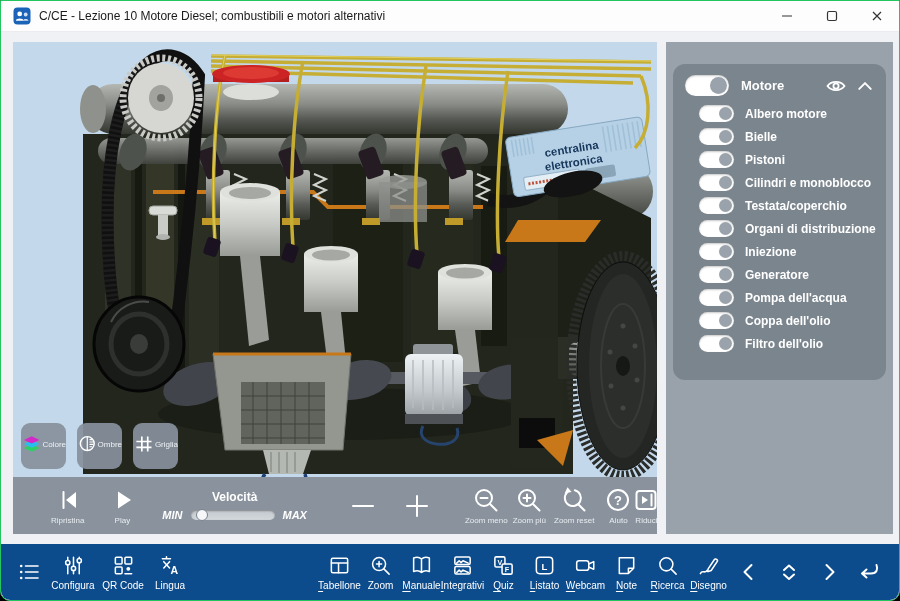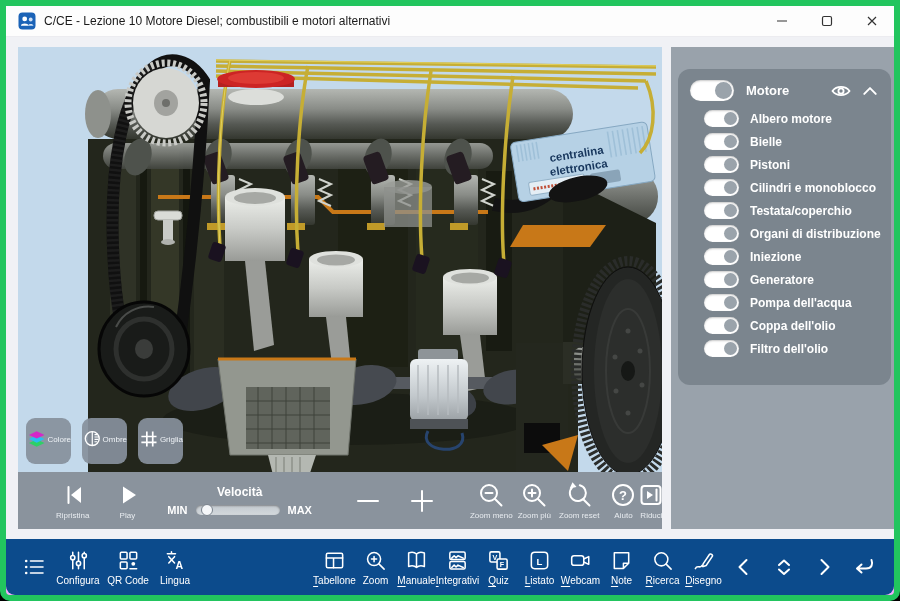--- a/index.html
+++ b/index.html
@@ -1,17 +1,17 @@
 <!DOCTYPE html>
 <html><head>
 <meta charset="utf-8">
 <style>
   html,body{margin:0;padding:0;background:#000;}
   body{width:900px;height:601px;overflow:hidden;font-family:"Liberation Sans",sans-serif;}
-  .window{width:900px;height:601px;box-sizing:border-box;border:6px solid #22c55e;border-radius:0 0 10px 10px;
+  .window{width:900px;height:601px;box-sizing:border-box;border:1px solid #22c55e;border-radius:0 0 10px 10px;
           overflow:hidden;display:flex;flex-direction:column;background:#f0abfc;}
   
   .titlebar{flex:0 0 30px;background:#fdfdfd;display:flex;align-items:center;padding-left:12px;border-bottom:1px solid #ececf0;}
   .title-text{font-size:12px;color:#1a1a1a;margin-left:8px;}
   .win-btns{margin-left:auto;display:flex;height:100%;}
   .win-btn{width:45px;display:flex;align-items:center;justify-content:center;cursor:default;}
   
   .content{flex:1;display:flex;padding:10px 7px 10px 12px;gap:9px;min-height:0;background:#f0f1f5;}
   .viewport{position:relative;flex:0 0 644px;width:644px;background:#c3d9eb;overflow:hidden;}
   .engine-svg{position:absolute;left:0;top:0;}
@@ -20,21 +20,21 @@
   .vbtn{width:45px;height:43px;border-radius:9px;background:rgba(134,144,156,.93);display:flex;flex-direction:row;
         align-items:center;justify-content:flex-end;padding-bottom:3px;cursor:pointer;}
   .vbtn svg{margin-bottom:1px;}
   .vbtn-label{font-size:8px;color:#eef2f6;}
   
   .cbar{position:absolute;left:0;right:0;bottom:0;height:57px;background:#8a939d;display:flex;align-items:center;}
   .cbar-item{display:flex;flex-direction:column;align-items:center;gap:2px;cursor:pointer;}
   .cbar-label{font-size:8px;color:#e8ecf0;white-space:nowrap;}
   .vel{display:flex;flex-direction:column;align-items:center;margin-left:26px;}
   .vel-title{font-size:12px;font-weight:bold;color:#fff;margin-bottom:5px;}
-  .vel-row{display:flex;align-items:center;gap:8px;}
+  .vel-row{display:flex;align-items:center;gap:8px;font-style:italic;}
   .minmax{font-size:11px;font-weight:bold;color:#fff;}
   .slider{width:84px;height:10px;border-radius:5px;background:linear-gradient(#c3c9cf,#d3d8dc);box-shadow:inset 0 1px 2px rgba(0,0,0,.35);position:relative;cursor:pointer;}
   .sknob{position:absolute;left:5px;top:-1px;width:12px;height:12px;border-radius:50%;background:#f5f7f9;border:1px solid #79828c;box-sizing:border-box;}
   
   .sidebar{flex:1;background:#99a2ab;padding:22px 7px 0;box-sizing:border-box;}
   .panel{background:#7b858e;border-radius:12px;padding:9px 10px 10px;}
   .panel-header{display:flex;align-items:center;padding:2px 2px 9px 2px;}
   .panel-header .plabel{color:#fff;font-weight:bold;font-size:13px;margin-left:12px;}
   .panel-header .hicons{margin-left:auto;display:flex;align-items:center;gap:9px;}
   .toggle{width:35px;height:17px;background:#fff;border-radius:9px;position:relative;box-shadow:inset 0 1px 2px rgba(0,0,0,.22);flex:0 0 auto;cursor:pointer;}

